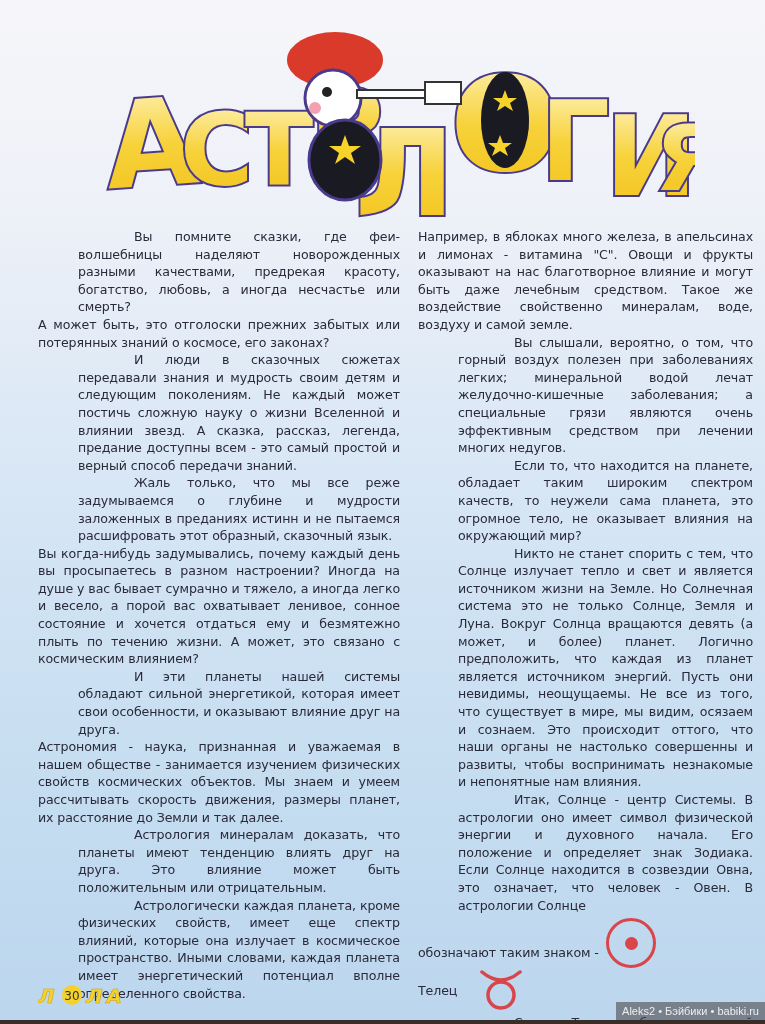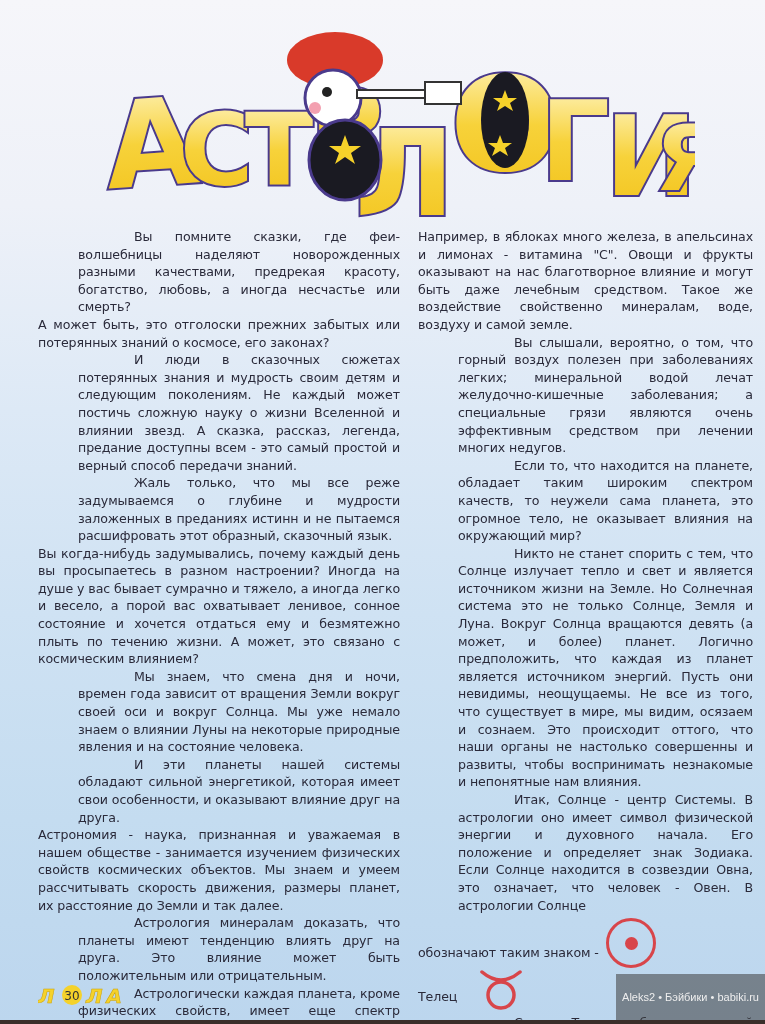--- a/index.html
+++ b/index.html
@@ -11,24 +11,24 @@
   .col{position:absolute;top:228px;font-size:12.6px;line-height:17.6px;text-align:justify;letter-spacing:-0.1px;}
   .col.left{left:38px;width:362px;}
   .col.right{left:418px;width:335px;}
   .col p{margin:0;}
   .col p.ind{text-indent:56px;margin-left:40px;}
   .sym-row{position:relative;height:52px;}
   .sun-label{position:absolute;left:0;top:30px;}
   .sun{position:absolute;left:188px;top:4px;width:50px;height:50px;border:3px solid #d8454a;border-radius:50%;box-sizing:border-box;}
   .sun::after{content:"";position:absolute;left:50%;top:50%;width:13px;height:13px;margin:-6.5px 0 0 -6.5px;background:#d8454a;border-radius:50%;}
   .taurus-row{position:relative;height:48px;}
-  .taurus-label{position:absolute;left:0;top:22px;}
+  .taurus-label{position:absolute;left:0;top:16px;}
   .taurus{position:absolute;left:58px;top:0;width:50px;height:46px;}
   .footer-logo{position:absolute;left:38px;top:983px;width:100px;height:24px;}
-  .watermark{position:absolute;right:0;bottom:4px;background:rgba(60,60,60,0.55);color:#eee;font-size:11px;padding:17px 6px;font-family:"Liberation Sans",sans-serif;}
+  .watermark{position:absolute;right:0;bottom:4px;background:rgba(60,60,60,0.55);color:#eee;font-size:11px;padding:3px 6px;font-family:"Liberation Sans",sans-serif;}
   .bottom-bar{position:absolute;left:0;right:0;bottom:0;height:4px;background:#3a2e2a;}
 </style>
 </head>
 <body>
 
 <div class="title-wrap">
   <svg viewBox="0 0 600 200">
     <defs>
       <linearGradient id="yg" x1="0" y1="0" x2="0" y2="1">
         <stop offset="0" stop-color="#fff6c8"></stop>
@@ -62,24 +62,23 @@
       <polygon points="250,115 254,126 266,126 256,133 260,144 250,137 240,144 244,133 234,126 246,126"></polygon>
       <polygon points="410,70 413,78 422,78 415,83 418,91 410,86 402,91 405,83 398,78 407,78"></polygon>
       <polygon points="405,115 408,123 417,123 410,128 413,136 405,131 397,136 400,128 393,123 402,123"></polygon>
     </g>
   </svg>
 </div>
 
 <div class="col left">
   <p class="ind">Вы помните сказки, где феи-волшебницы наделяют новорожденных разными качествами, предрекая красоту, богатство, любовь, а иногда несчастье или смерть?</p>
   <p>А может быть, это отголоски прежних забытых или потерянных знаний о космосе, его законах?</p>
-  <p class="ind">И люди в сказочных сюжетах потерянных знания и мудрость своим детям и следующим поколениям. Не каждый может постичь сложную науку о жизни Вселенной и влиянии звезд. А сказка, рассказ, легенда, предание доступны всем - это самый простой и верный способ передачи знаний.</p>
+  <p class="ind">И люди в сказочных сюжетах передавали знания и мудрость своим детям и следующим поколениям. Не каждый может постичь сложную науку о жизни Вселенной и влиянии звезд. А сказка, рассказ, легенда, предание доступны всем - это самый простой и верный способ передачи знаний.</p>
   <p class="ind">Жаль только, что мы все реже задумываемся о глубине и мудрости заложенных в преданиях истинн и не пытаемся расшифровать этот образный, сказочный язык.</p>
   <p>Вы когда-нибудь задумывались, почему каждый день вы просыпаетесь в разном настроении? Иногда на душе у вас бывает сумрачно и тяжело, а иногда легко и весело, а порой вас охватывает ленивое, сонное состояние и хочется отдаться ему и безмятежно плыть по течению жизни. А может, это связано с космическим влиянием?</p>
-  <p class="ind">Мы знаем, что смена дня и ночи, времен года зависит от вращения Земли вокруг своей оси и вокруг Солнца. Мы уже немало знаем о влиянии Луны на некоторые природные явления и на состояние человека.</p>
   <p class="ind">И эти планеты нашей системы обладают сильной энергетикой, которая имеет свои особенности, и оказывают влияние друг на друга.</p>
   <p>Астрономия - наука, признанная и уважаемая в нашем обществе - занимается изучением физических свойств космических объектов. Мы знаем и умеем рассчитывать скорость движения, размеры планет, их расстояние до Земли и так далее.</p>
   <p class="ind">Астрология минералам доказать, что планеты имеют тенденцию влиять друг на друга. Это влияние может быть положительным или отрицательным.</p>
   <p class="ind">Астрологически каждая планета, кроме физических свойств, имеет еще спектр влияний, которые она излучает в космическое пространство. Иными словами, каждая планета имеет энергетический потенциал вполне определенного свойства.</p>
 
 </div>
 
 <div class="col right">
   <p>Например, в яблоках много железа, в апельсинах и лимонах - витамина "С". Овощи и фрукты оказывают на нас благотворное влияние и могут быть даже лечебным средством. Такое же воздействие свойственно минералам, воде, воздуху и самой земле.</p>
   <p class="ind">Вы слышали, вероятно, о том, что горный воздух полезен при заболеваниях легких; минеральной водой лечат желудочно-кишечные заболевания; а специальные грязи являются очень эффективным средством при лечении многих недугов.</p>

